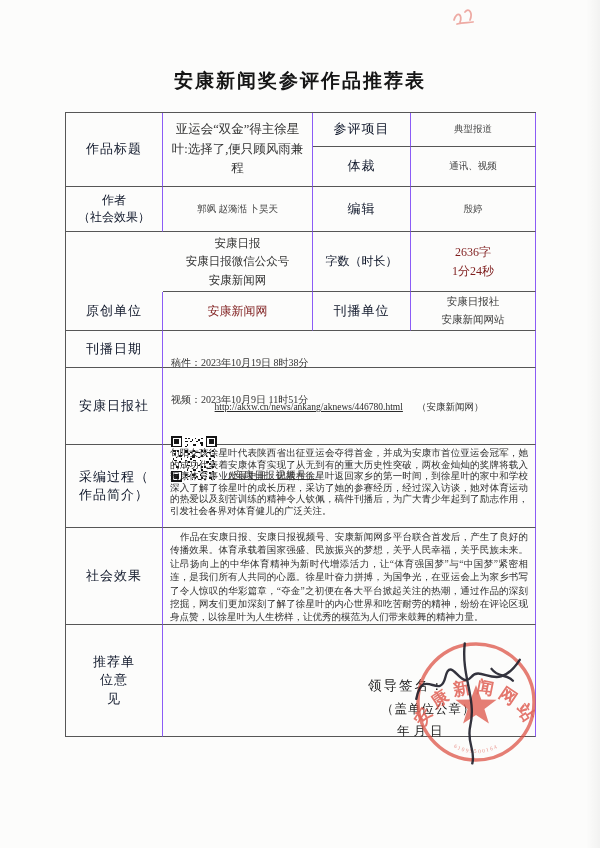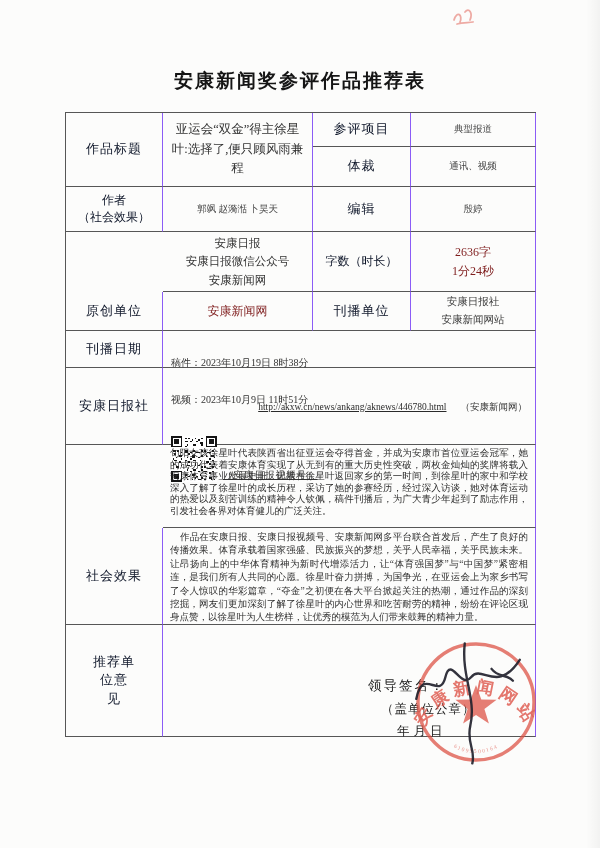--- a/index.html
+++ b/index.html
@@ -20,21 +20,21 @@
   .lbl{font-weight:normal;color:#0f172a;font-size:13px;line-height:1.4;
         font-family:"Liberation Sans",sans-serif;letter-spacing:1px;}
   .lbl-sm{font-size:12px;letter-spacing:0;}
   .val{color:#383838;}
   .val-title{font-size:12.5px;line-height:1.55;padding:2px 5px;color:#333;}
   .val-xs{font-size:9.5px;color:#444;}
   .val-s{font-size:10.5px;line-height:1.7;color:#3a3a3a;}
   .val-m{font-size:11.5px;line-height:1.6;color:#333;}
   .val-num{font-size:12px;line-height:1.55;color:#7f1d1d;}
   .dates{display:block;padding:4px 8px;font-size:10px;line-height:1.85;color:#333;text-align:left;}
-  .urlcell{display:block;padding:5px 8px;text-align:right;}
+  .urlcell{display:block;padding:5px 8px;text-align:center;}
   .urlline{font-size:9.5px;color:#2a2a2a;}
   .urlline a{color:#2a2a2a;text-decoration:underline;}
   .urlnote{font-size:9.5px;color:#333;margin-left:14px;}
   .qrrow{display:flex;align-items:flex-end;margin-top:4px;}
   .qrbox{width:46px;height:46px;}
   .qrcap{font-size:9.5px;color:#333;margin-left:6px;letter-spacing:1px;text-decoration:underline;}
   .para{display:block;text-align:justify;padding:3px 7px;font-size:9.5px;color:#2e2e2e;}
   .para-process{line-height:11.6px;}
   .para-social{line-height:13.4px;text-indent:10px;}
   .signcell{display:block;}
@@ -190,20 +190,22 @@
               <rect x="27" y="25" width="1" height="1"></rect>
               <rect x="21" y="27" width="1" height="1"></rect>
               <rect x="25" y="27" width="1" height="1"></rect>
               <rect x="27" y="27" width="1" height="1"></rect>
           </g>
         </svg>
         <span class="qrcap">（安康日报视频号）</span>
       </div>
     </div>
 
+    <div class="cell lbl" style="grid-column:1;grid-row:8;font-size:13px;">采编过程（
+作品简介）</div>
     <div class="cell para para-process" style="grid-column:2 / span 3;grid-row:8;">旬阳女孩徐星叶代表陕西省出征亚运会夺得首金，并成为安康市首位亚运会冠军，她的成功代表着安康体育实现了从无到有的重大历史性突破，两枚金灿灿的奖牌将载入安康体育事业发展史册。记者在徐星叶返回家乡的第一时间，到徐星叶的家中和学校深入了解了徐星叶的成长历程，采访了她的参赛经历，经过深入访谈，她对体育运动的热爱以及刻苦训练的精神令人钦佩，稿件刊播后，为广大青少年起到了励志作用，引发社会各界对体育健儿的广泛关注。</div>
 
     <div class="cell lbl" style="grid-column:1;grid-row:9;">社会效果</div>
     <div class="cell para para-social" style="grid-column:2 / span 3;grid-row:9;">作品在安康日报、安康日报视频号、安康新闻网多平台联合首发后，产生了良好的传播效果。体育承载着国家强盛、民族振兴的梦想，关乎人民幸福，关乎民族未来。让昂扬向上的中华体育精神为新时代增添活力，让“体育强国梦”与“中国梦”紧密相连，是我们所有人共同的心愿。徐星叶奋力拼搏，为国争光，在亚运会上为家乡书写了令人惊叹的华彩篇章，“夺金”之初便在各大平台掀起关注的热潮，通过作品的深刻挖掘，网友们更加深刻了解了徐星叶的内心世界和吃苦耐劳的精神，纷纷在评论区现身点赞，以徐星叶为人生榜样，让优秀的模范为人们带来鼓舞的精神力量。</div>
 
     <div class="cell lbl" style="grid-column:1;grid-row:10;">推荐单
 位意
 见</div>
     <div class="cell signcell" style="grid-column:2 / span 3;grid-row:10;">
       <span class="sign-line sign-1">领导签名：</span>

